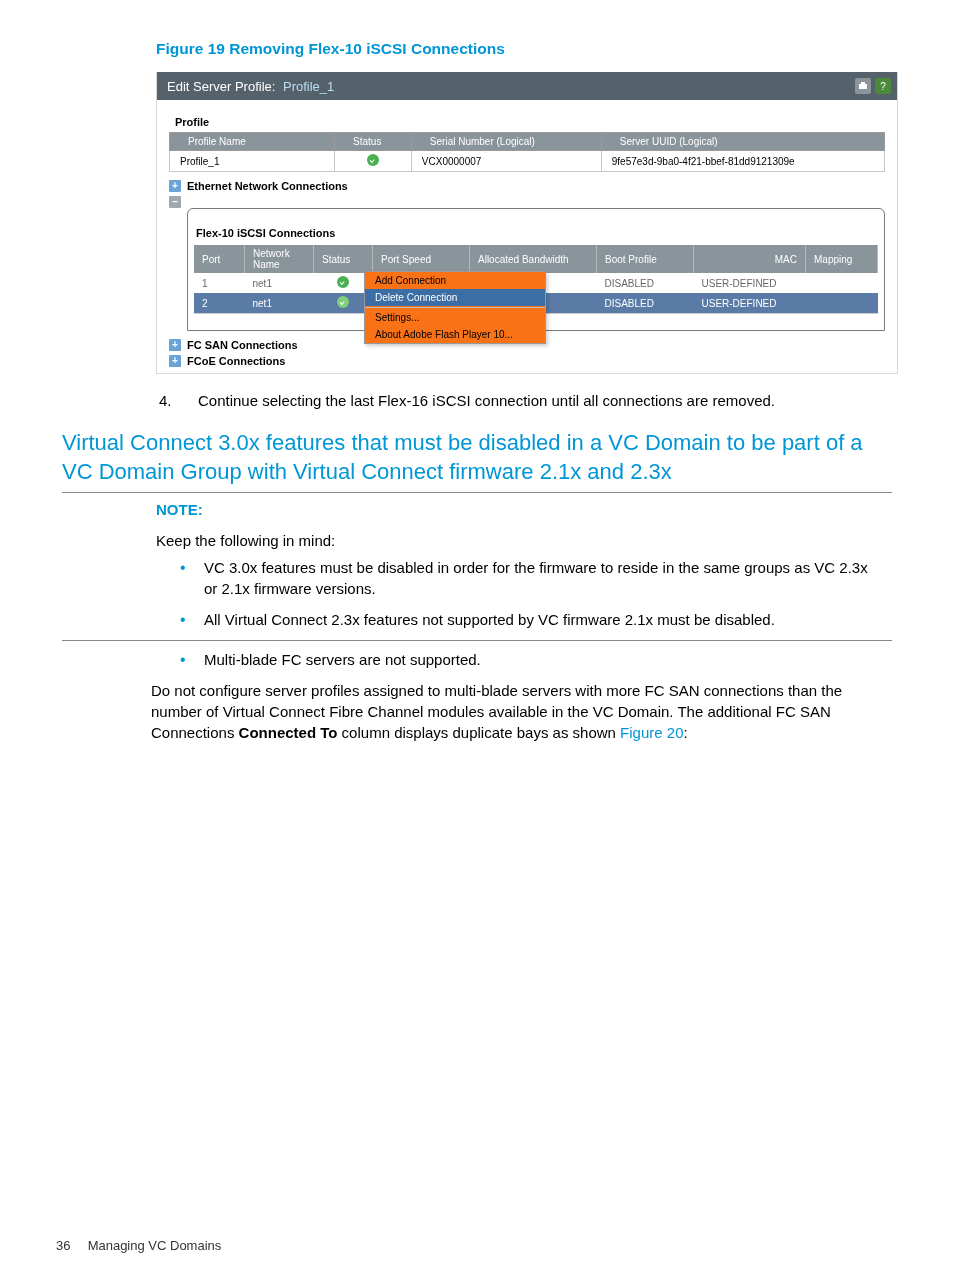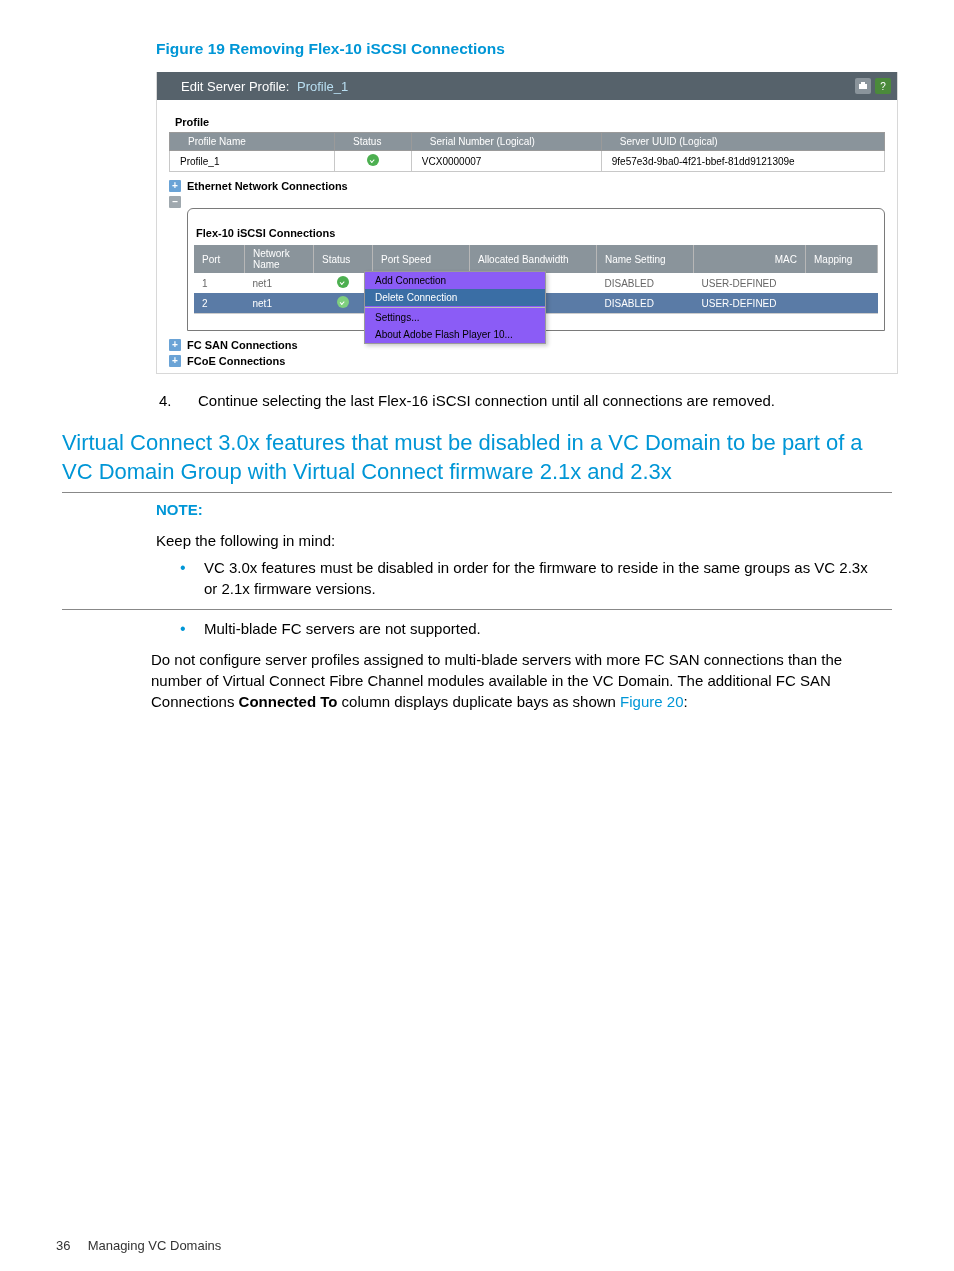--- a/index.html
+++ b/index.html
@@ -7,42 +7,42 @@
     --hp-dark:#333;
     --head-bg:#5f6a72;
     --head-light:#8a949b;
     --row-sel:#5a7ba6;
     --green:#4caf50;
   }
   html,body{margin:0;padding:0;background:#fff;color:#000;font-family:Arial,Helvetica,sans-serif;}
   .page{width:954px;min-height:1271px;box-sizing:border-box;padding:40px 56px 18px;position:relative;}
   .fig-title{color:var(--hp-blue);font-weight:bold;font-size:15.5px;margin:0 0 14px 100px;}
   .screenshot{margin:0 0 16px 100px;border:1px solid #d8d8d8;border-top:none;}
-  .ss-header{background:#56626b;color:#fff;padding:6px 6px 6px 24px;font-size:13px;display:flex;align-items:center;}
+  .ss-header{background:#56626b;color:#fff;padding:6px 6px 6px 10px;font-size:13px;display:flex;align-items:center;}
   .ss-header .profname{color:#b9dff2;margin-left:4px;}
   .ss-header .spacer{flex:1;}
   .ss-icon{width:16px;height:16px;background:#8a949b;display:inline-flex;align-items:center;justify-content:center;font-size:10px;color:#fff;border-radius:2px;margin-left:4px;}
   .ss-body{background:#fff;padding:12px 12px 4px;}
   .profile-box{margin-bottom:8px;}
   .profile-title{font-weight:bold;font-size:11px;padding:4px 6px;}
   .p-table{border:1px solid #b7b7b7;border-collapse:collapse;font-size:10px;}
   .p-table th{background:var(--head-light);color:#fff;font-weight:normal;text-align:left;padding:3px 18px;border:1px solid #9a9a9a;}
   .p-table td{background:#fff;border:1px solid #c8c8c8;padding:3px 10px;}
   .status-ok{display:inline-block;width:12px;height:12px;border-radius:50%;background:var(--green);position:relative;}
   .status-ok::after{content:"";position:absolute;left:3px;top:5px;width:3px;height:1.5px;border-left:1.5px solid #fff;border-bottom:1.5px solid #fff;transform:rotate(-45deg);}
   .sec-row{display:flex;align-items:center;font-size:11px;font-weight:bold;margin:4px 0 2px;}
   .plusbox{width:12px;height:12px;background:#6aa3d6;color:#fff;font-size:10px;line-height:12px;text-align:center;margin-right:6px;border-radius:1px;}
   .plusbox.gray{background:#9fa8ae;}
   .flex10-wrap{border:1px solid #7a7a7a;border-radius:6px 6px 0 0;padding:18px 6px 0;margin-left:18px;}
   .flex10-title{font-size:11px;font-weight:bold;padding:0 0 6px 2px;}
   .f-table{width:100%;border-collapse:collapse;font-size:10px;}
   .f-table th{background:var(--head-light);color:#fff;text-align:left;font-weight:normal;padding:3px 8px;border-right:1px solid #b7b7b7;}
   .f-table td{padding:3px 8px;color:#666;}
   .f-table tr.sel td{background:var(--row-sel);color:#fff;}
-  .ctxmenu{position:absolute;background:#8b5cf6;border:1px solid #9a9a9a;font-size:10px;min-width:180px;box-shadow:2px 2px 4px rgba(0,0,0,0.2);}
+  .ctxmenu{position:absolute;background:#f97316;border:1px solid #9a9a9a;font-size:10px;min-width:180px;box-shadow:2px 2px 4px rgba(0,0,0,0.2);}
   .ctxmenu div{padding:3px 10px;}
   .ctxmenu div.hi{background:#3a6ea5;color:#fff;}
   .ctxmenu hr{margin:1px 0;border:none;border-top:1px solid #bbb;}
 
   ol.bodylist{margin:10px 0 18px 100px;padding:0 24px 0 28px;font-size:15px;line-height:1.4;}
   ol.bodylist>li{margin-bottom:6px;padding-left:14px;}
   ol.bodylist>li::marker{content:"4.   ";}
 
   h2.sect{color:var(--hp-blue);font-weight:normal;font-size:22px;line-height:1.3;margin:4px 6px 6px;}
   .rule{border-top:1px solid #888;margin:4px 6px 8px;}
@@ -110,21 +110,21 @@
       <div class="flex10-wrap" style="position:relative;">
         <div class="flex10-title">Flex-10 iSCSI Connections</div>
         <table class="f-table">
           <tbody>
               <tr>
             <th style="width:34px;">Port</th>
             <th>Network Name</th>
             <th style="width:42px;">Status</th>
             <th style="width:80px;">Port Speed</th>
             <th style="width:110px;">Allocated Bandwidth</th>
-            <th style="width:80px;">Name Setting</th>
+            <th style="width:80px;">Boot Profile</th>
             <th style="width:95px;text-align:right;">MAC</th>
             <th style="width:55px;">Mapping</th>
           </tr>
           <tr>
             <td>1</td>
             <td>net1</td>
             <td style="text-align:center;"><span class="status-ok"></span></td>
             <td>PREFERRED</td>
             <td></td>
             <td>DISABLED</td>
@@ -173,20 +173,21 @@
 
   <h2 class="sect">Virtual Connect 3.0x features that must be disabled in a VC Domain to be part of a VC Domain Group with Virtual Connect firmware 2.1x and 2.3x</h2>
   <div class="rule"></div>
 
   <div class="note">
     <div class="note-h">NOTE:</div>
     <div class="note-p">Keep the following in mind:</div>
   </div>
   <ul class="b">
     <li>VC 3.0x features must be disabled in order for the firmware to reside in the same groups as VC 2.3x or 2.1x firmware versions.</li>
+    <li>All Virtual Connect 2.3x features not supported by VC firmware 2.1x must be disabled.</li>
   </ul>
   <div class="rule"></div>
 
   <ul class="b">
     <li>Multi-blade FC servers are not supported.</li>
   </ul>
   <div class="para">
     <span>Do not configure server profiles assigned to multi-blade servers with more FC SAN connections than the number of Virtual Connect Fibre Channel modules available in the VC Domain. The additional FC SAN Connections </span><b>Connected To</b><span> column displays duplicate bays as shown </span><span class="link">Figure 20</span><span>:</span>
   </div>
 

